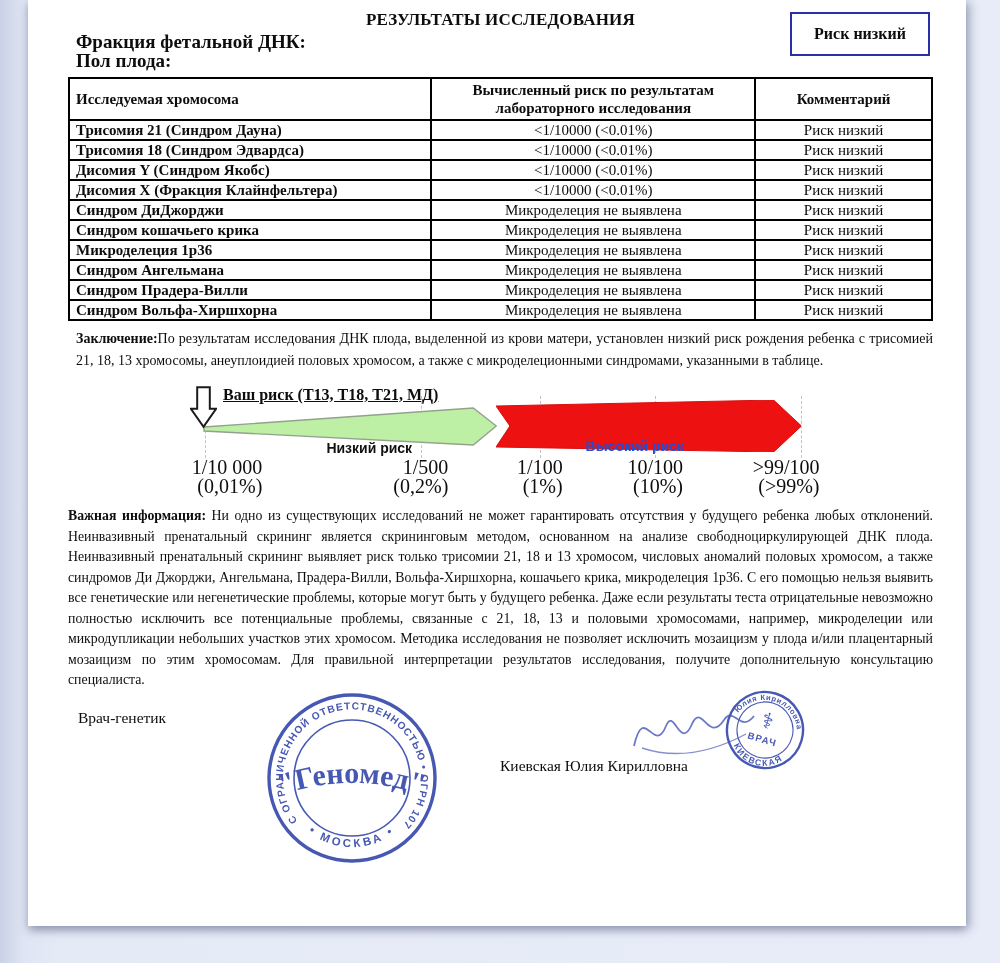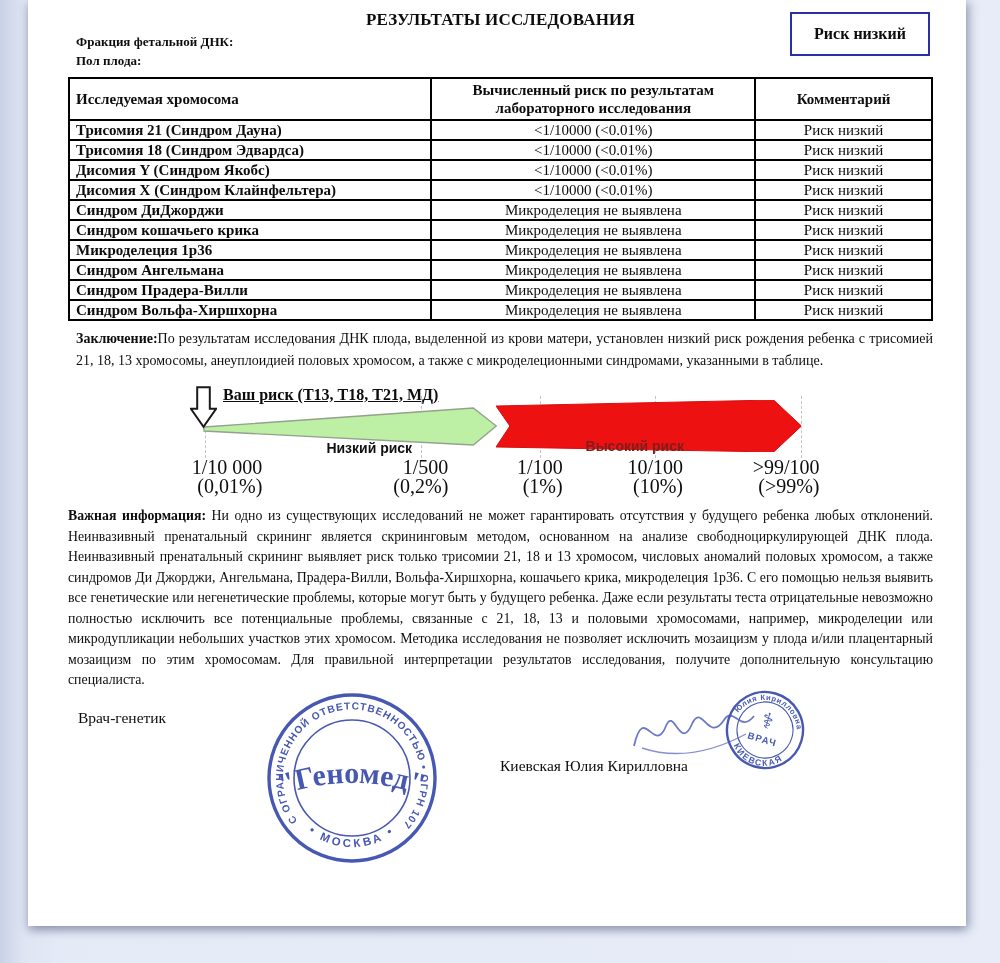--- a/index.html
+++ b/index.html
@@ -11,21 +11,21 @@
   .page{
     position:absolute;left:28px;top:0;width:938px;height:926px;background:#fff;
     box-shadow:0 4px 9px rgba(96,104,136,.55),5px 2px 9px rgba(96,104,136,.28);
   }
   .content{position:relative;width:100%;height:100%;padding:6px 33px 0 40px;box-sizing:border-box;}
   .doc-title{margin:4px 0 2px;font-size:17px;font-weight:bold;text-align:center;letter-spacing:.2px;}
   .risk-badge{
     position:absolute;top:12px;right:36px;width:136px;height:40px;border:2.5px solid #2b2fa6;
     display:flex;align-items:center;justify-content:center;font-size:16px;font-weight:bold;background:#fff;
   }
-  .head-labels{margin-left:8px;font-weight:bold;font-size:13px;line-height:19px;}
+  .head-labels{margin-left:8px;font-weight:bold;font-size:19px;line-height:19px;}
   
   table.results{border-collapse:collapse;width:100%;margin-top:7px;}
   table.results th,table.results td{border:2px solid #000;font-size:15px;}
   table.results th{padding:2px 6px;line-height:18px;}
   th.c-chrom{width:42%;text-align:left;}
   th.c-risk{width:37.5%;text-align:center;}
   th.c-comm{width:20.5%;text-align:center;border-radius:12px;}
   td.chrom{font-weight:bold;text-align:left;padding:1px 6px;line-height:16px;}
   td.risk,td.comm{text-align:center;padding:1px 4px;line-height:16px;}
   
@@ -35,21 +35,21 @@
   p.block b{font-weight:bold;}
   
   .diagram{position:relative;margin:12px 0 0 135px;width:617px;height:112px;}
   .your-risk{position:absolute;left:-13px;top:0;display:flex;align-items:flex-start;z-index:3;}
   .your-risk .lbl{margin:2px 0 0 6px;font-size:16px;font-weight:bold;text-decoration:underline;white-space:nowrap;}
   .band{position:absolute;left:0;top:16px;width:100%;height:52px;}
   .zone-green{position:absolute;left:0;top:5px;width:47.7%;height:42px;}
   .zone-red{position:absolute;left:47.5%;top:0;width:49.5%;height:52px;}
   .zone-label{position:absolute;font-family:"Liberation Sans","DejaVu Sans",sans-serif;font-weight:bold;font-size:14px;white-space:nowrap;z-index:2;}
   .zl-green{left:20%;top:40px;color:#111;}
-  .zl-red{left:62%;top:38px;color:#7f1d1d;}
+  .zl-red{left:62%;top:38px;color:#1d4ed8;}
   .dash{position:absolute;top:12px;height:62px;border-left:1px dashed #c2c2c2;z-index:0;}
   .ticks{position:absolute;left:0;top:74px;width:100%;height:38px;}
   .tick{position:absolute;transform:translateX(-50%);text-align:right;font-size:20px;line-height:19px;white-space:nowrap;}
   
   .sign-row{position:relative;margin-top:18px;height:26px;font-size:15.5px;}
   .doctor-title{position:absolute;left:10px;top:0;}
   .doctor-name{position:absolute;left:432px;top:0;margin-top:48px;}
   
   .stamp{position:absolute;opacity:.93;}
   .stamp-company{left:226px;top:680px;}
@@ -91,21 +91,21 @@
             <td class="chrom">Трисомия 18 (Синдром Эдвардса)</td>
             <td class="risk">&lt;1/10000 (&lt;0.01%)</td>
             <td class="comm">Риск низкий</td>
           </tr>
         <tr>
             <td class="chrom">Дисомия Y (Синдром Якобс)</td>
             <td class="risk">&lt;1/10000 (&lt;0.01%)</td>
             <td class="comm">Риск низкий</td>
           </tr>
         <tr>
-            <td class="chrom">Дисомия X (Синдром Клайнфельтера)</td>
+            <td class="chrom">Дисомия X (Фракция Клайнфельтера)</td>
             <td class="risk">&lt;1/10000 (&lt;0.01%)</td>
             <td class="comm">Риск низкий</td>
           </tr>
         <tr>
             <td class="chrom">Синдром ДиДжорджи</td>
             <td class="risk">Микроделеция не выявлена</td>
             <td class="comm">Риск низкий</td>
           </tr>
         <tr>
             <td class="chrom">Синдром кошачьего крика</td>

